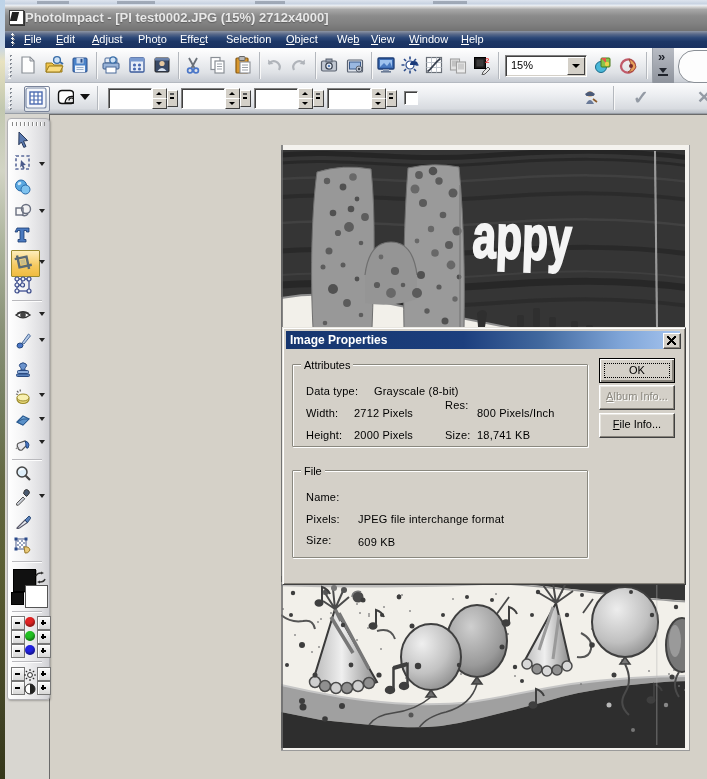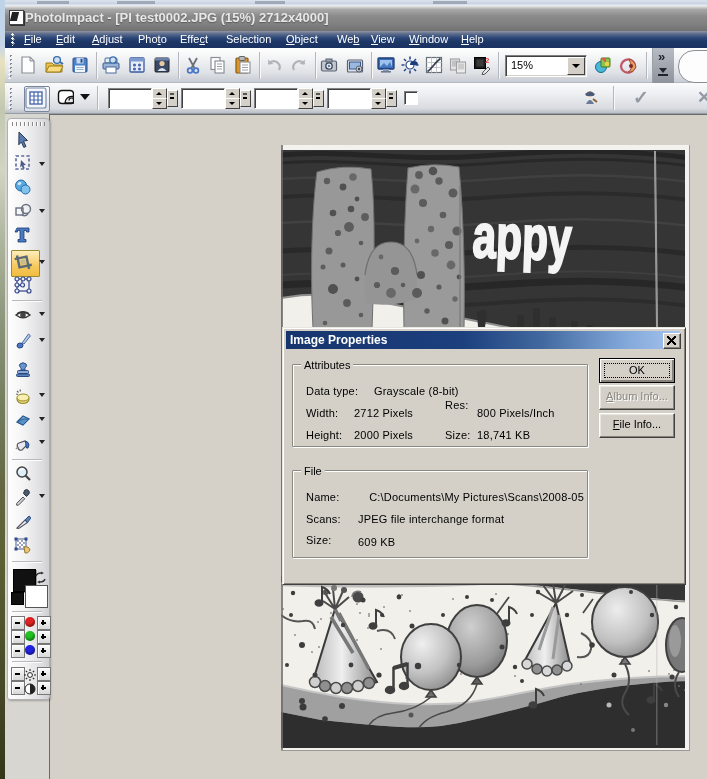--- a/index.html
+++ b/index.html
@@ -759,22 +759,21 @@
       <div class="frow" style="left:152px;top:34px">Res:</div>
       <div class="frow" style="left:184px;top:42px">800 Pixels/Inch</div>
       <div class="frow" style="left:13px;top:64px">Height:</div>
       <div class="frow" style="left:61px;top:64px">2000 Pixels</div>
       <div class="frow" style="left:152px;top:64px">Size:</div>
       <div class="frow" style="left:184px;top:64px">18,741 KB</div>
     </div>
     <div class="fset" style="top:142px;height:86px">
         <b>File</b>
       <div class="frow" style="left:13px;top:20px">Name:</div>
-      <div class="frow clip" style="left:65px;top:20px">C:\Documents\My Pictures\Scans\2008-05</div>
-      <div class="frow" style="left:13px;top:42px">Scans:</div>
+      <div class="frow" style="left:13px;top:42px">Pixels:</div>
       <div class="frow" style="left:65px;top:42px">JPEG file interchange format</div>
       <div class="frow" style="left:13px;top:63px">Size:</div>
       <div class="frow" style="left:65px;top:65px">609 KB</div>
     </div>
     <div class="btn97 def" style="top:30px">
         <i>OK</i>
       </div>
     <div class="btn97 dis" style="top:57px"><u>A</u>lbum Info...</div>
     <div class="btn97" style="top:85px"><u>F</u>ile Info...</div>
   </div>

